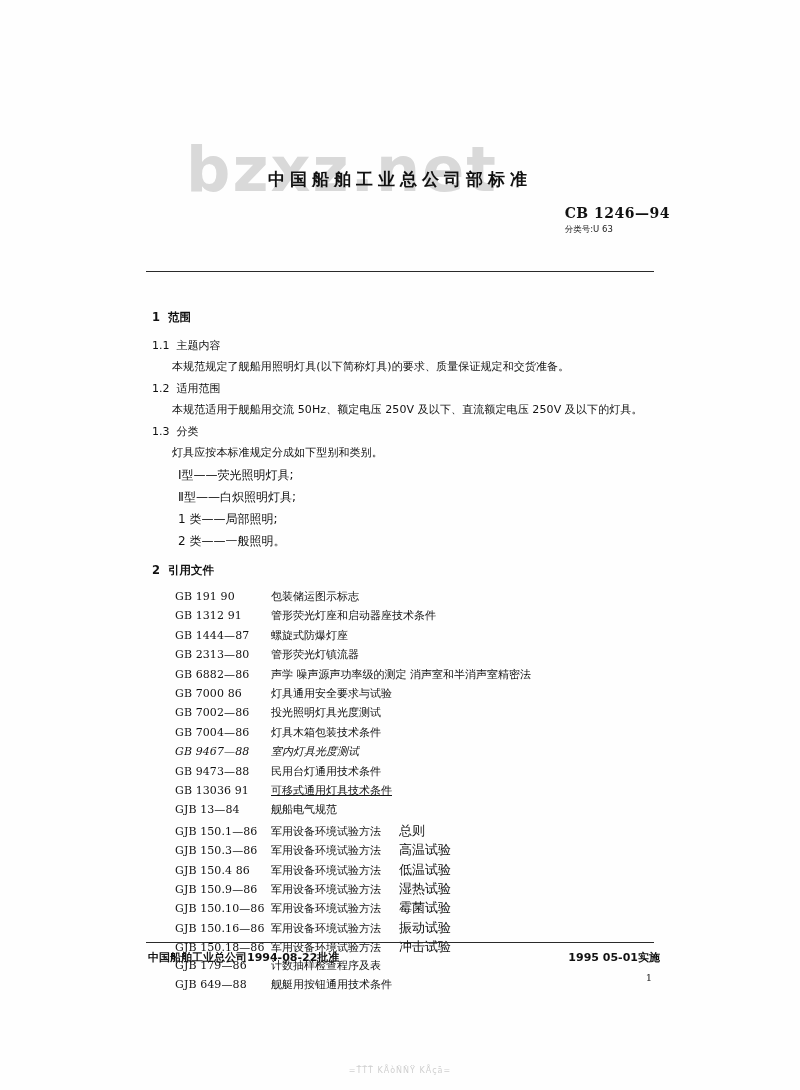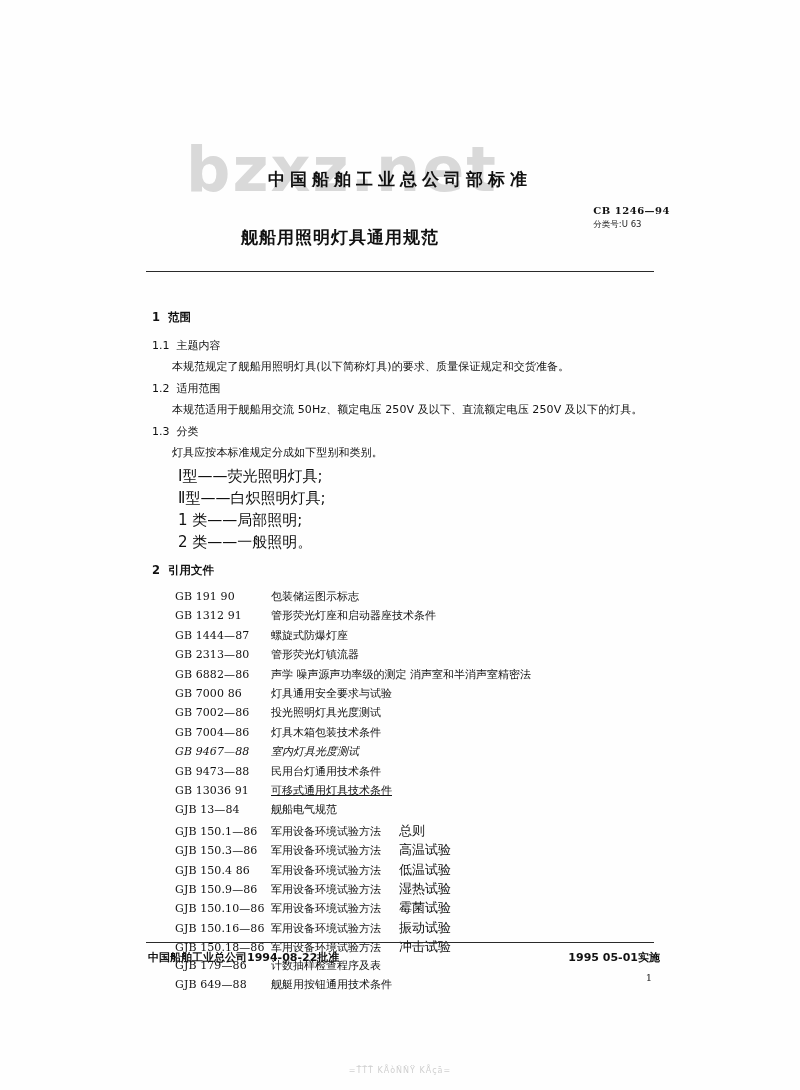--- a/index.html
+++ b/index.html
@@ -79,21 +79,21 @@
   .std-code-block {
     position: absolute;
     right: 130px;
     top: 205px;
     text-align: left;
     line-height: 1.25;
   }
   .std-code {
     font-family: "DejaVu Serif", "Liberation Serif", serif;
     font-weight: bold;
-    font-size: 10px;
+    font-size: 14px;
     letter-spacing: 0.5px;
     color: #111;
     white-space: nowrap;
   }
   .std-class {
     font-family: "DejaVu Sans", "Liberation Sans", sans-serif;
     font-size: 8.5px;
     color: #222;
     white-space: nowrap;
     margin-top: 1px;
@@ -128,21 +128,21 @@
     position: absolute;
     font-family: "DejaVu Sans", "Liberation Sans", sans-serif;
     font-size: 11px;
     color: #111;
     white-space: nowrap;
     letter-spacing: 0.1px;
   }
   .list-item {
     position: absolute;
     font-family: "DejaVu Sans", "Liberation Sans", sans-serif;
-    font-size: 15px;
+    font-size: 12px;
     color: #111;
     white-space: nowrap;
   }
 
   
   .ref-row {
     position: absolute;
     left: 175px;
     width: 500px;
     height: 19px;
@@ -226,21 +226,20 @@
 <body>
 
 <div class="page">
 
   <div class="watermark">bzxz.net</div>
 
   <div class="content">
 
     <div class="masthead">中国船舶工业总公司部标准</div>
 
-    <div class="doc-title">舰船用照明灯具通用规范</div>
 
     <div class="std-code-block">
       <div class="std-code">CB 1246—94</div>
       <div class="std-class">分类号:U 63</div>
     </div>
 
     <div class="rule"></div>
 
     <div class="sec-head" style="left:152px; top:310px;">
       <span>1</span>&nbsp;&nbsp;<span>范围</span>

